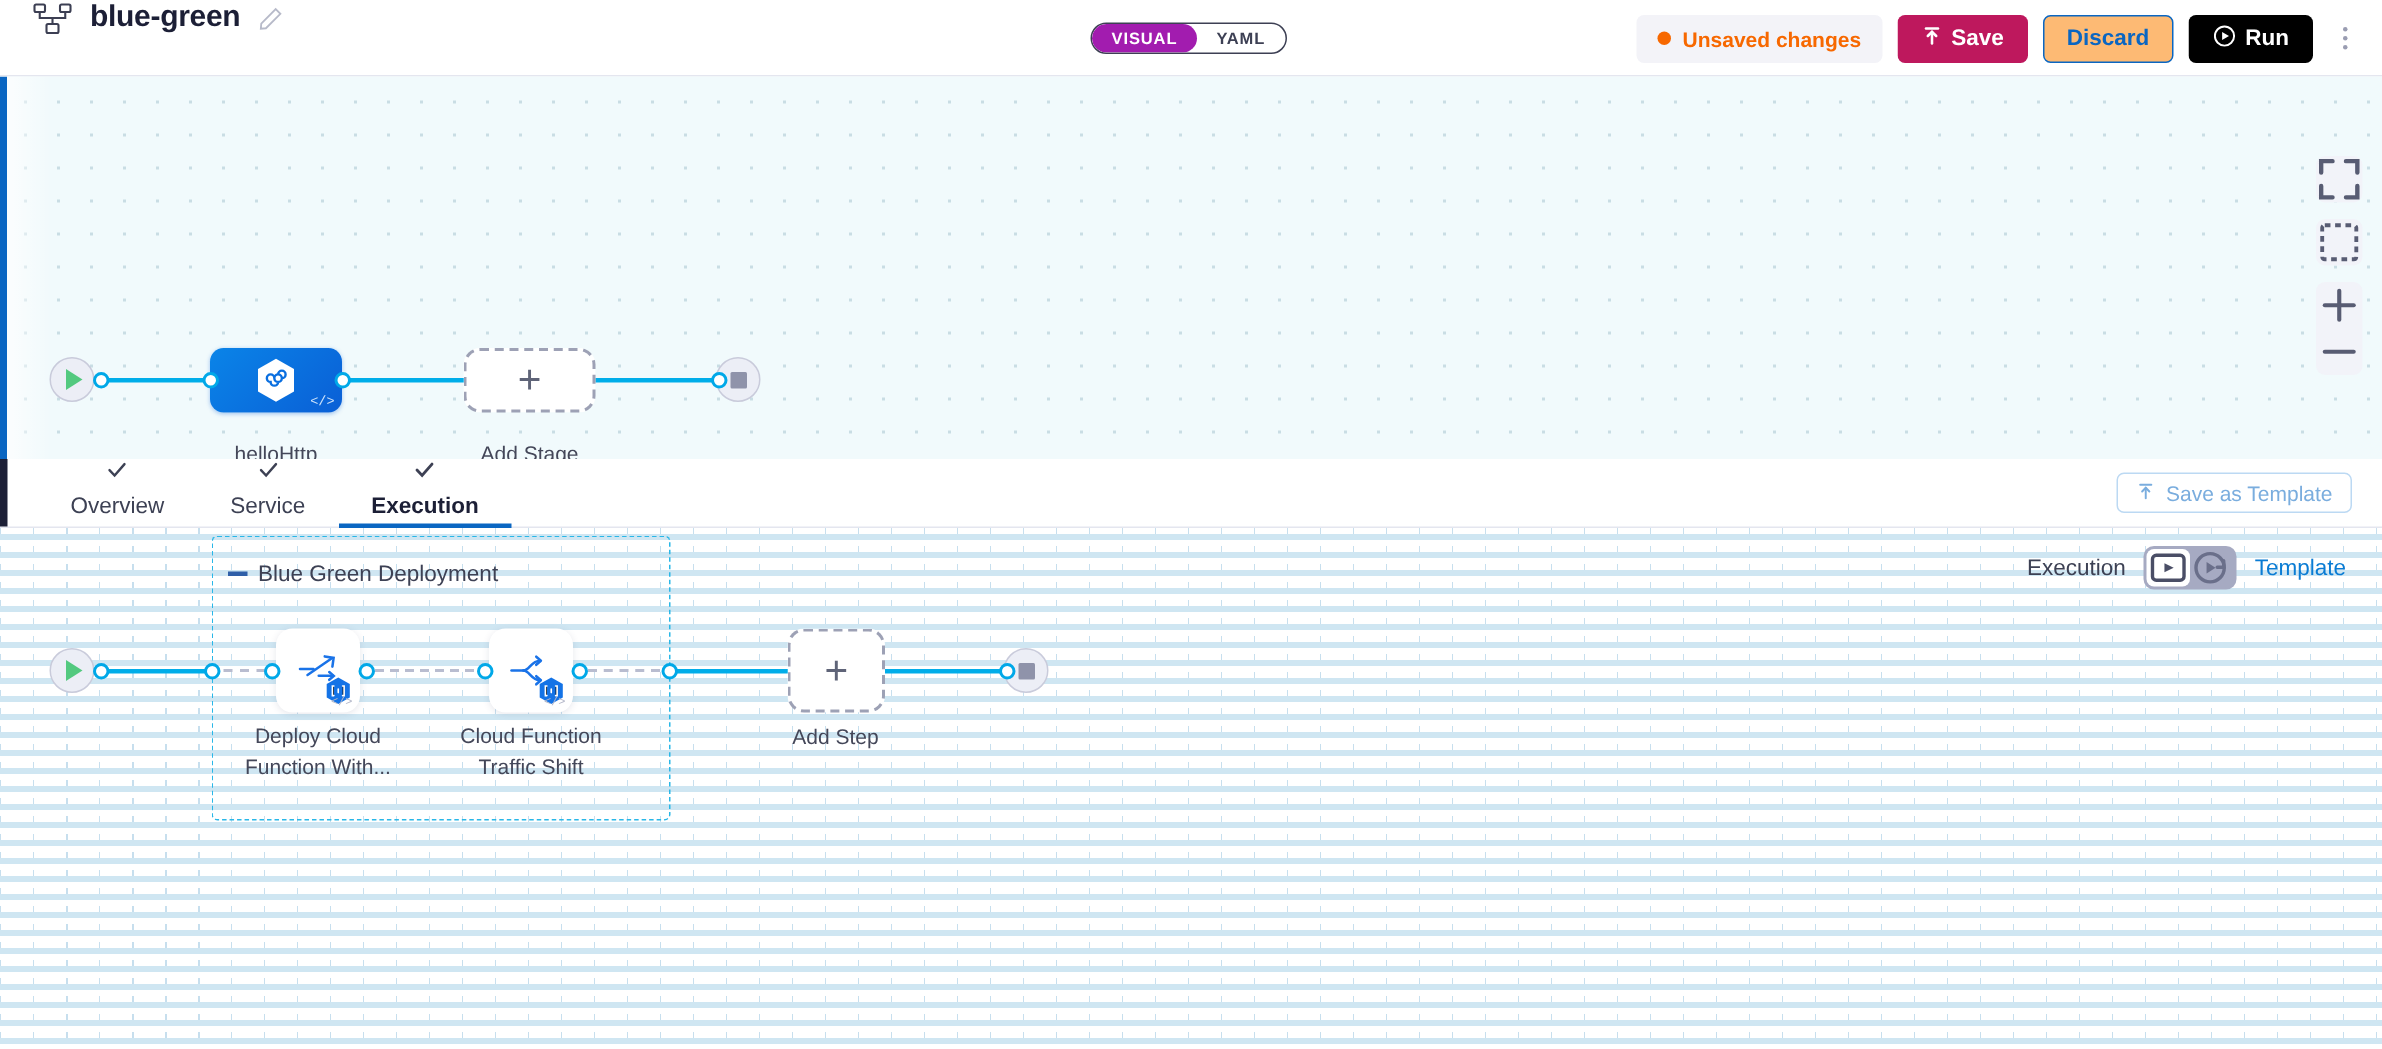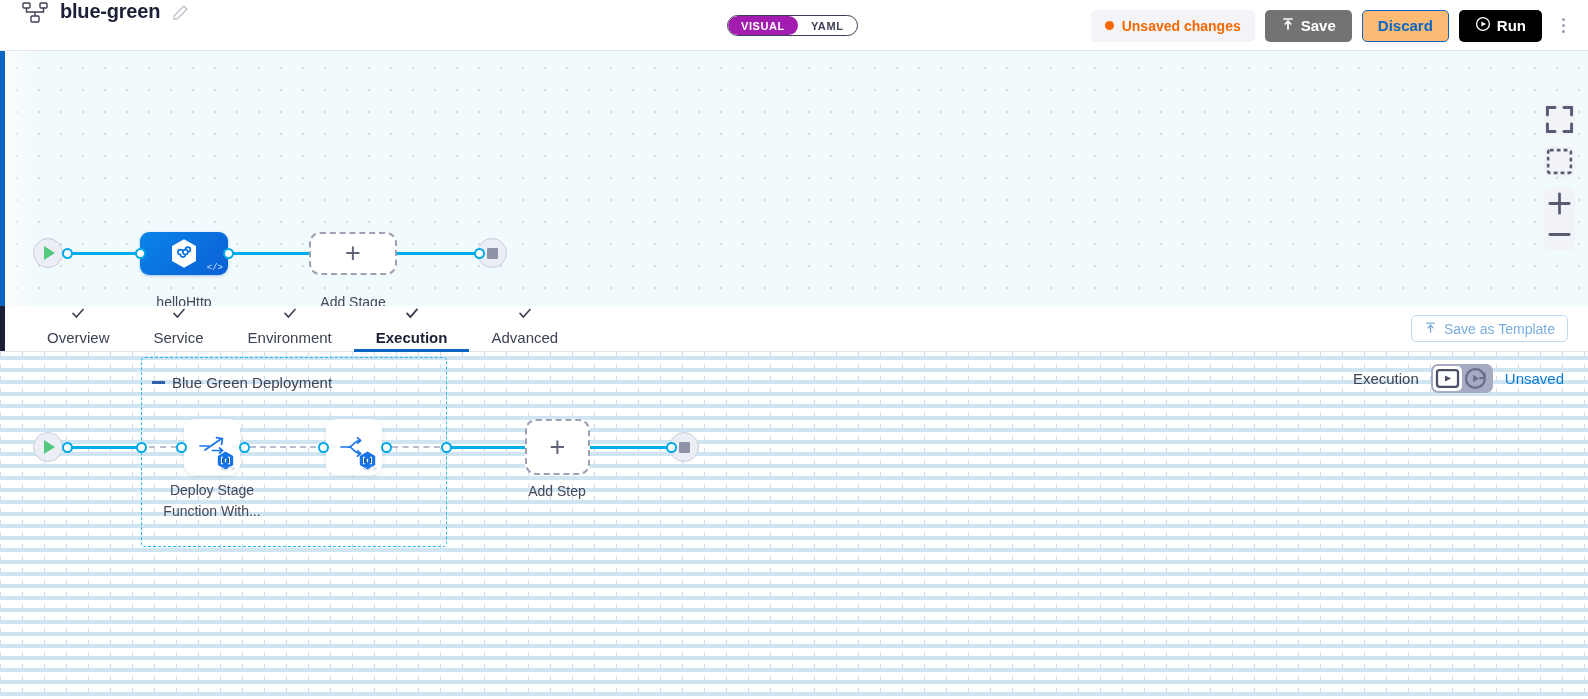--- a/index.html
+++ b/index.html
@@ -55,21 +55,21 @@
     background:#f3f3f8; border-radius:5px;
     height: 32px; padding: 0 14px;
     color:#f76800; font-size:14px; font-weight:bold;
   }
   .unsaved-dot { width:9px; height:9px; border-radius:50%; background:#f76800; }
   .btn {
     height: 32px; border-radius: 5px; display:flex; align-items:center;
     justify-content:center; gap:6px; font-size:15px; font-weight:bold;
     cursor:pointer; padding: 0 15px; border: 1px solid transparent;
   }
-  .btn-save { background:#737373; color:#fff; }
+  .btn-save { background:#be185d; color:#fff; }
   .btn-save svg { width:14px; height:14px; }
   .btn-discard { background:#fdba74; color:#0a66c2; border-color:#0a66c2; }
   .btn-run { background:#000000; color:#ffffff; }
   .btn-run svg { width:16px; height:16px; }
   .kebab { width: 22px; height:32px; display:flex; flex-direction:column;
     align-items:center; justify-content:center; gap:3px; cursor:pointer; }
   .kebab i { width:3px; height:3px; border-radius:50%; background:#9a9db2; display:block; }
 
   
   .canvas-top {
@@ -391,43 +391,27 @@
     <span>Overview</span>
   </div>
   <div class="tab">
     <span>
       <svg class="chk" viewBox="0 0 14 14" fill="none" stroke="currentColor" stroke-width="1.6" stroke-linecap="round">
           <path d="M2 7.4 5.4 11 12 3.4"></path>
         </svg>
     </span>
     <span>Service</span>
   </div>
-  <div class="tab">
-    <span>
-      <svg class="chk" viewBox="0 0 14 14" fill="none" stroke="currentColor" stroke-width="1.6" stroke-linecap="round">
-          <path d="M2 7.4 5.4 11 12 3.4"></path>
-        </svg>
-    </span>
-    <span>Environment</span>
-  </div>
   <div class="tab active">
     <span>
       <svg class="chk" viewBox="0 0 14 14" fill="none" stroke="currentColor" stroke-width="1.9" stroke-linecap="round">
           <path d="M2 7.4 5.4 11 12 3.4"></path>
         </svg>
     </span>
     <span>Execution</span>
-  </div>
-  <div class="tab">
-    <span>
-      <svg class="chk" viewBox="0 0 14 14" fill="none" stroke="currentColor" stroke-width="1.6" stroke-linecap="round">
-          <path d="M2 7.4 5.4 11 12 3.4"></path>
-        </svg>
-    </span>
-    <span>Advanced</span>
   </div>
 
   <div class="save-tpl">
     <span>
       <svg viewBox="0 0 14 14" fill="none" stroke="currentColor" stroke-width="1.4" stroke-linecap="round">
         <path d="M3 2.3H11"></path>
           <path d="M7 12V4.6"></path>
           <path d="M4.4 7.2 7 4.5 9.6 7.2"></path>
       </svg>
     </span>
@@ -448,21 +432,21 @@
         </svg>
       </div>
       <div class="seg-item off">
         <svg viewBox="0 0 16 16" fill="none" stroke="currentColor" stroke-width="1.25">
           <circle cx="7.4" cy="8" r="5.2"></circle>
           <path d="M6.1 5.9 9.4 8 6.1 10.1Z" fill="currentColor" stroke="none"></path>
           <path d="M12.4 5.4v2.4h-2.4" stroke-linecap="round"></path>
         </svg>
       </div>
     </div>
-    <span class="rollback-link">Unsaved</span>
+    <span class="rollback-link">Template</span>
   </div>
 
   <div class="graph">
 
     <div class="term-node" style="left:33px; top:80px;">
       <span class="play-tri"></span>
     </div>
     <div class="port" style="left:62px; top:90px;"></div>
     <div class="link" style="left:67px; top:94px; width:75px;"></div>
 
@@ -536,18 +520,22 @@
       <span class="add-plus">+</span>
     </div>
 
     <div class="link" style="left:590px; top:94px; width:82px;"></div>
     <div class="port" style="left:666px; top:90px;"></div>
     <div class="term-node" style="left:669px; top:80px;">
       <span class="stop-sq"></span>
     </div>
 
     <div class="step-caption" style="left:127px; top:128px;">
-      <div>Deploy Stage</div>
+      <div>Deploy Cloud</div>
       <div>Function With...</div>
     </div>
+    <div class="step-caption" style="left:269px; top:128px;">
+      <div>Cloud Function</div>
+      <div>Traffic Shift</div>
+    </div>
     <div class="step-caption" style="left:472px; top:129px;">Add Step</div>
   </div>
 </div>
 
 </body></html>

